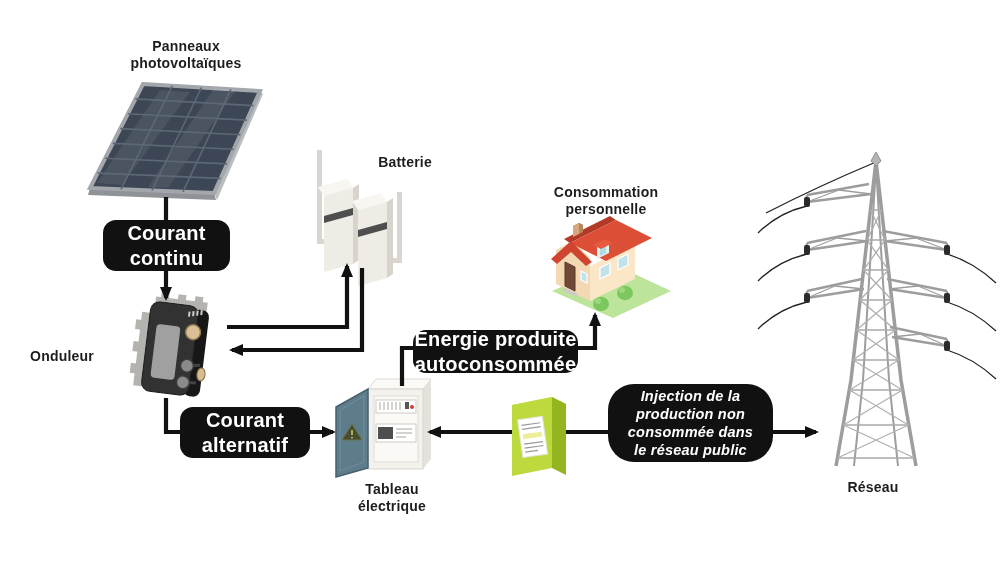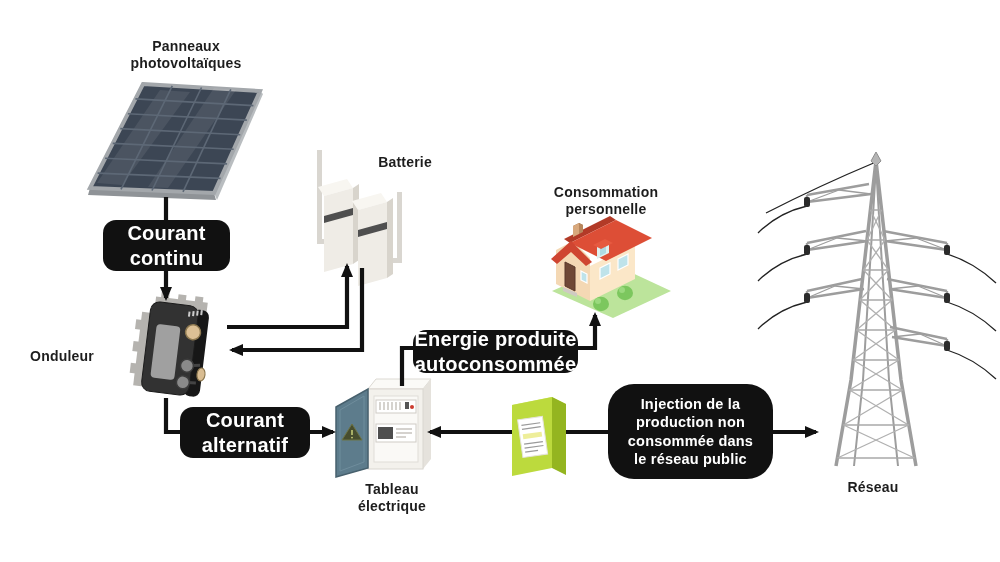--- a/index.html
+++ b/index.html
@@ -268,18 +268,18 @@
   <div class="label" style="left:392px;top:481px;">Tableau
 électrique</div>
   <div class="label" style="left:873px;top:479px;text-align:center;">Réseau</div>
 
   <div class="pill" style="left:103px;top:220px;width:127px;height:51px;">Courant
 continu</div>
   <div class="pill" style="left:180px;top:407px;width:130px;height:51px;">Courant
 alternatif</div>
   <div class="pill" style="left:413px;top:330px;width:165px;height:43px;">Énergie produite
 autoconsommée</div>
-  <div class="pill big" style="left:608px;top:384px;width:165px;height:95px;">Injection de la
+  <div class="pill big" style="left:608px;top:384px;width:165px;height:78px;font-style:italic;">Injection de la
 production non
 consommée dans
 le réseau public</div>
 
 </div>
 
 </body></html>

